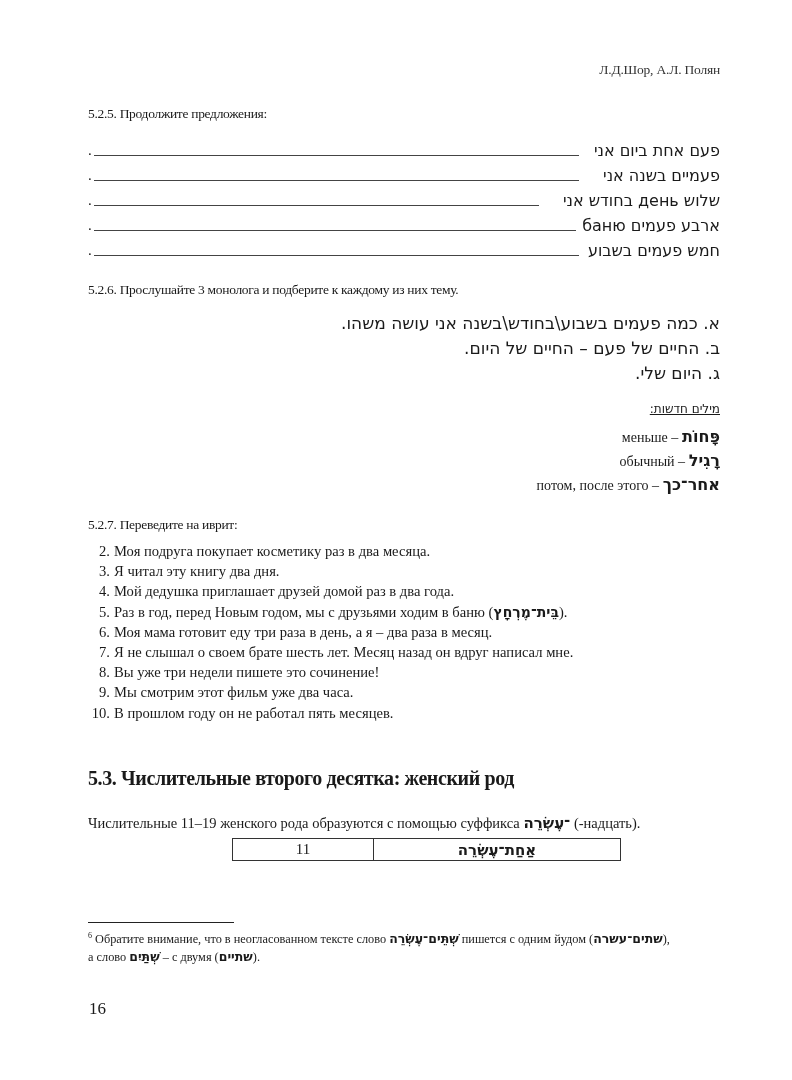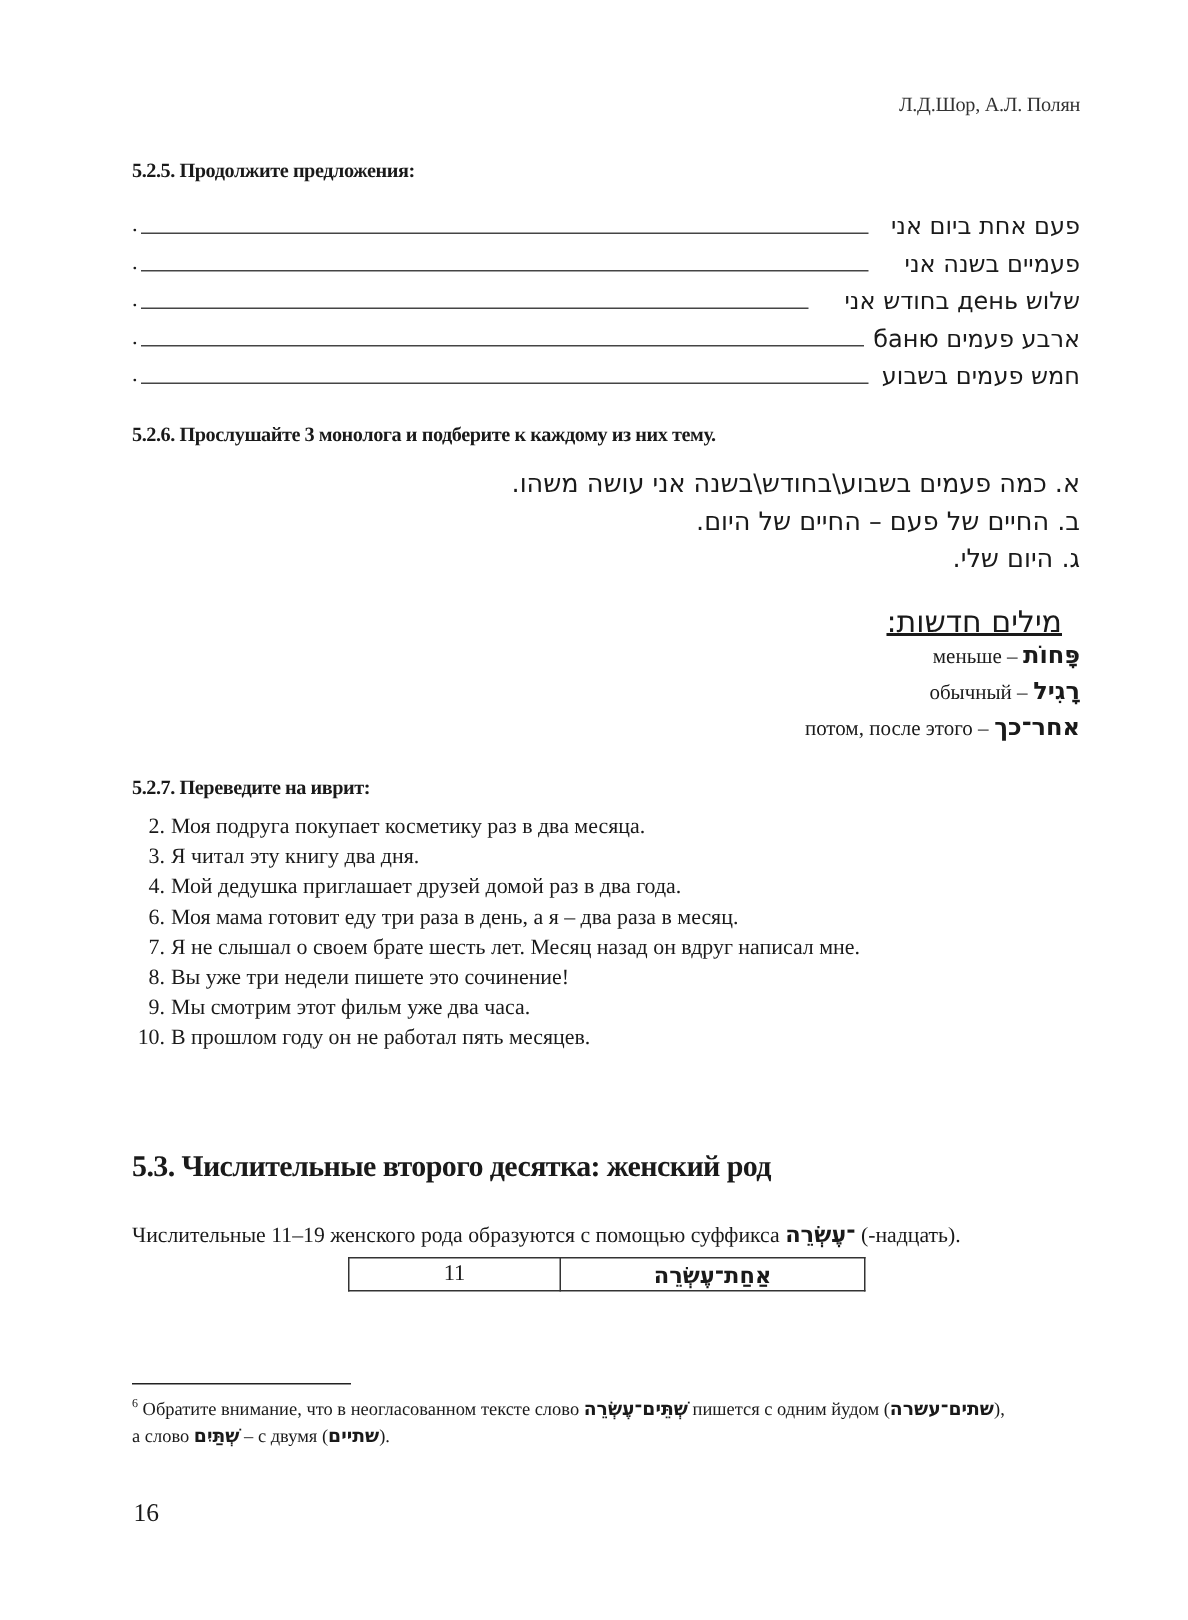--- a/index.html
+++ b/index.html
@@ -1,38 +1,38 @@
 <!DOCTYPE html>
 <html><head>
 <meta charset="utf-8">
 <style>
   html, body { margin: 0; padding: 0; background: #ffffff; }
   body { width: 792px; height: 1080px; position: relative; overflow: hidden;
          font-family: "Liberation Serif", "DejaVu Serif", serif; color: #1a1a1a; }
   .abs { position: absolute; }
   .running-head { top: 62px; right: 72px; font-size: 13.5px; color: #333; letter-spacing: -0.2px; }
-  .ex-title { font-weight: bold; font-size: 13.5px; left: 88px; letter-spacing: -0.3px; }
+  .ex-title { font-weight: normal; font-size: 13.5px; left: 88px; letter-spacing: -0.3px; }
   .heb { font-family: "DejaVu Sans", sans-serif; direction: rtl; unicode-bidi: embed; }
   .fill-row { position: absolute; left: 88px; right: 72px; height: 24px; display: flex; align-items: flex-end; }
   .fill-row .dot { font-size: 15px; line-height: 1; width: 6px; margin-bottom: 2px; }
   .fill-row .line { border-bottom: 1px solid #444; height: 1px; margin-bottom: 4px; }
   .fill-row .stem { margin-left: auto; font-size: 16px; white-space: nowrap; padding-left: 6px; }
   .mono { position: absolute; right: 72px; font-size: 17px; white-space: nowrap; }
-  .vocab-head { position: absolute; right: 84px; font-size: 20px; text-decoration: underline; }
+  .vocab-head { position: absolute; right: 72px; font-size: 12px; text-decoration: underline; }
   .vocab { position: absolute; right: 72px; font-size: 15px; white-space: nowrap; }
   .vocab .ru { font-family: "Liberation Serif", serif; font-size: 14px; }
   .vocab .he { font-weight: bold; font-family: "DejaVu Sans", sans-serif; font-size: 16px; }
   .tr-list { position: absolute; left: 88px; top: 543px; margin: 0; padding: 0; list-style: none; font-size: 14.6px; }
   .tr-list li { height: 20.2px; white-space: nowrap; }
   .tr-list .num { display: inline-block; width: 22px; text-align: right; margin-right: 4px; }
   .tr-list .heb-inline { font-family: "DejaVu Sans", sans-serif; font-weight: bold; font-size: 14px; }
   .section-title { left: 88px; top: 767px; font-size: 20px; font-weight: bold; letter-spacing: -0.4px; }
   .intro { left: 88px; top: 800px; font-size: 14.5px; white-space: nowrap; margin-top: 14px; }
   .intro .heb-inline { font-family: "DejaVu Sans", sans-serif; font-weight: bold; font-size: 15px; }
-  table.nums { position: absolute; left: 232px; top: 838px; width: 345px; border-collapse: collapse; font-size: 15px; }
+  table.nums { position: absolute; left: 232px; top: 838px; width: 389px; border-collapse: collapse; font-size: 15px; }
   table.nums td { border: 1px solid #333; height: 21px; padding: 0; text-align: center; }
   table.nums td.val { width: 140px; }
   table.nums td.he { font-family: "DejaVu Sans", sans-serif; font-weight: bold; direction: rtl; }
   sup { font-size: 8px; vertical-align: super; }
   .fn-rule { left: 88px; top: 922px; width: 146px; border-top: 1.5px solid #222; }
   .footnote { left: 88px; top: 927px; width: 630px; font-size: 12.3px; line-height: 18px; }
   .footnote .heb-inline { font-family: "DejaVu Sans", sans-serif; font-weight: bold; font-size: 12.5px; }
   .page-num { left: 89px; top: 999px; font-size: 17px; }
 </style>
 </head>
@@ -85,20 +85,21 @@
 <div class="vocab" style="top:475px">
   <span class="ru">потом, после этого –</span>
   <span class="he">אחר־כך</span>
 </div>
 
 <div class="abs ex-title" style="top:517px">5.2.7. Переведите на иврит:</div>
 <ul class="tr-list">
   <li><span class="num">2.</span><span>Моя подруга покупает косметику раз в два месяца.</span></li>
   <li><span class="num">3.</span><span>Я читал эту книгу два дня.</span></li>
   <li><span class="num">4.</span><span>Мой дедушка приглашает друзей домой раз в два года.</span></li>
+  <li><span class="num">5.</span><span>Раз в год, перед Новым годом, мы с друзьями ходим в баню (</span><span class="heb-inline" dir="rtl">בֵּית־מֶרְחָץ</span><span>).</span></li>
   <li><span class="num">6.</span><span>Моя мама готовит еду три раза в день, а я – два раза в месяц.</span></li>
   <li><span class="num">7.</span><span>Я не слышал о своем брате шесть лет. Месяц назад он вдруг написал мне.</span></li>
   <li><span class="num">8.</span><span>Вы уже три недели пишете это сочинение!</span></li>
   <li><span class="num">9.</span><span>Мы смотрим этот фильм уже два часа.</span></li>
   <li><span class="num">10.</span><span>В прошлом году он не работал пять месяцев.</span></li>
 </ul>
 
 <div class="abs section-title">5.3. Числительные второго десятка: женский род</div>
 <div class="abs intro">
   <span>Числительные 11–19 женского рода образуются с помощью суффикса </span><span class="heb-inline" dir="rtl">־עֶשְׂרֵה</span><span> (-надцать).</span>

